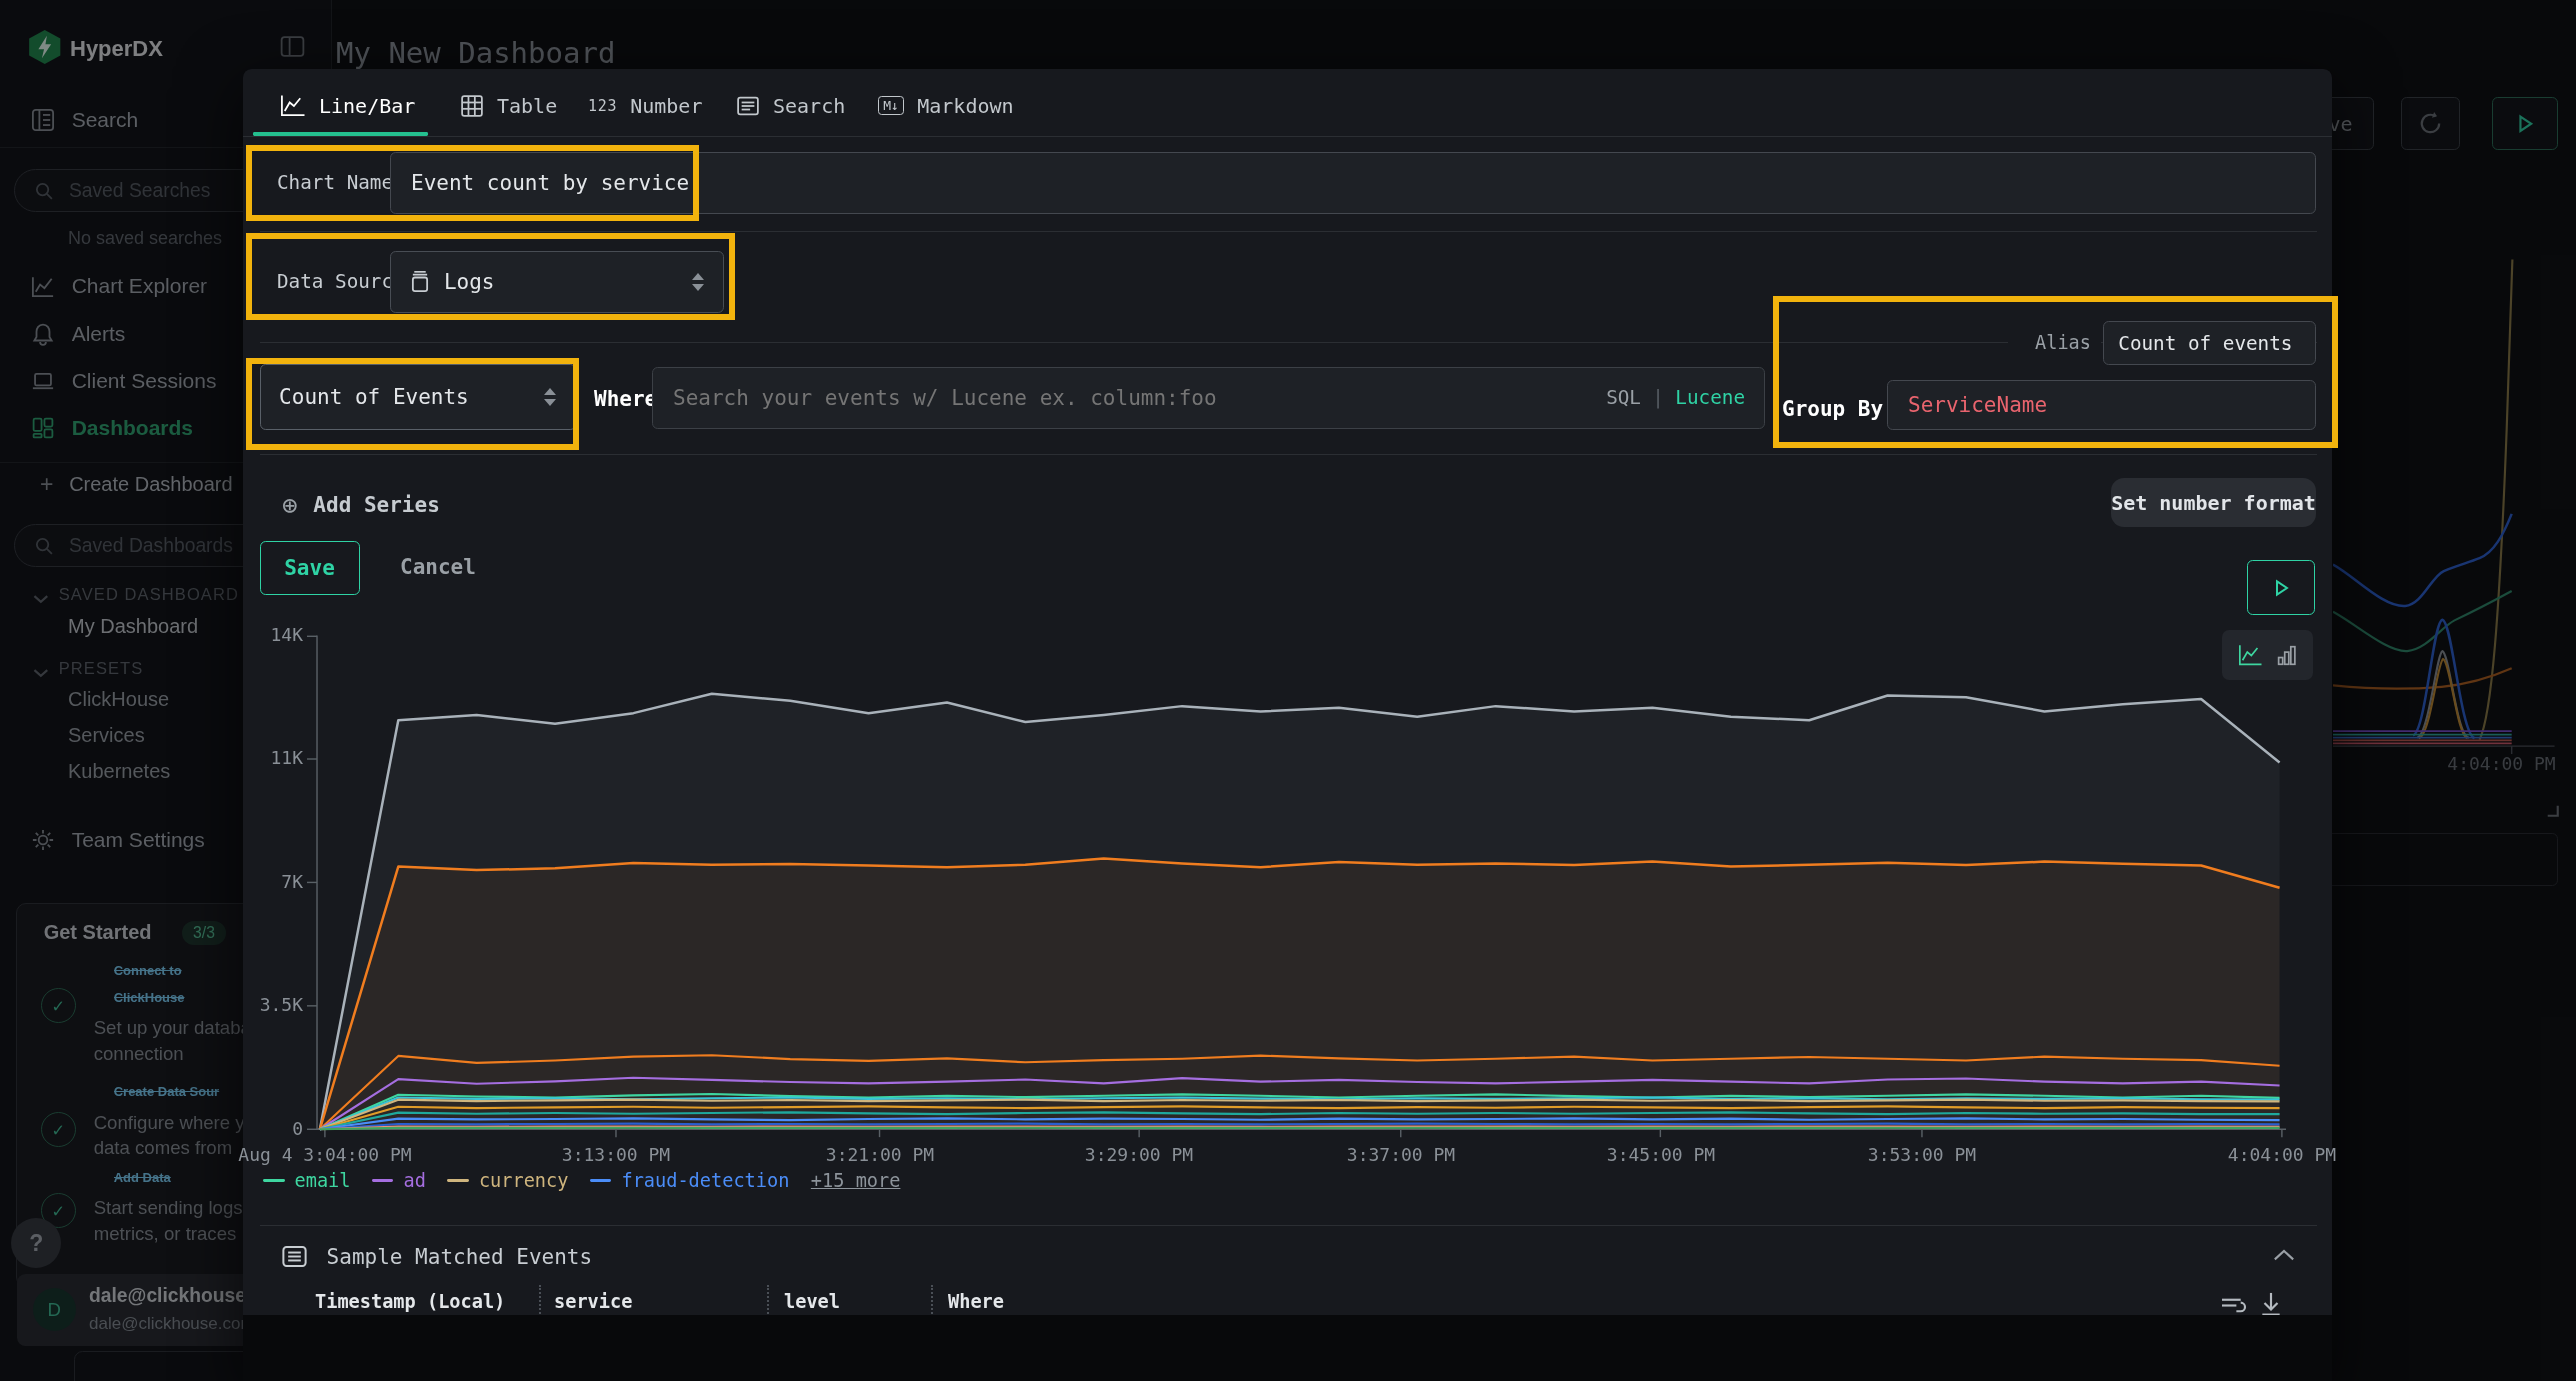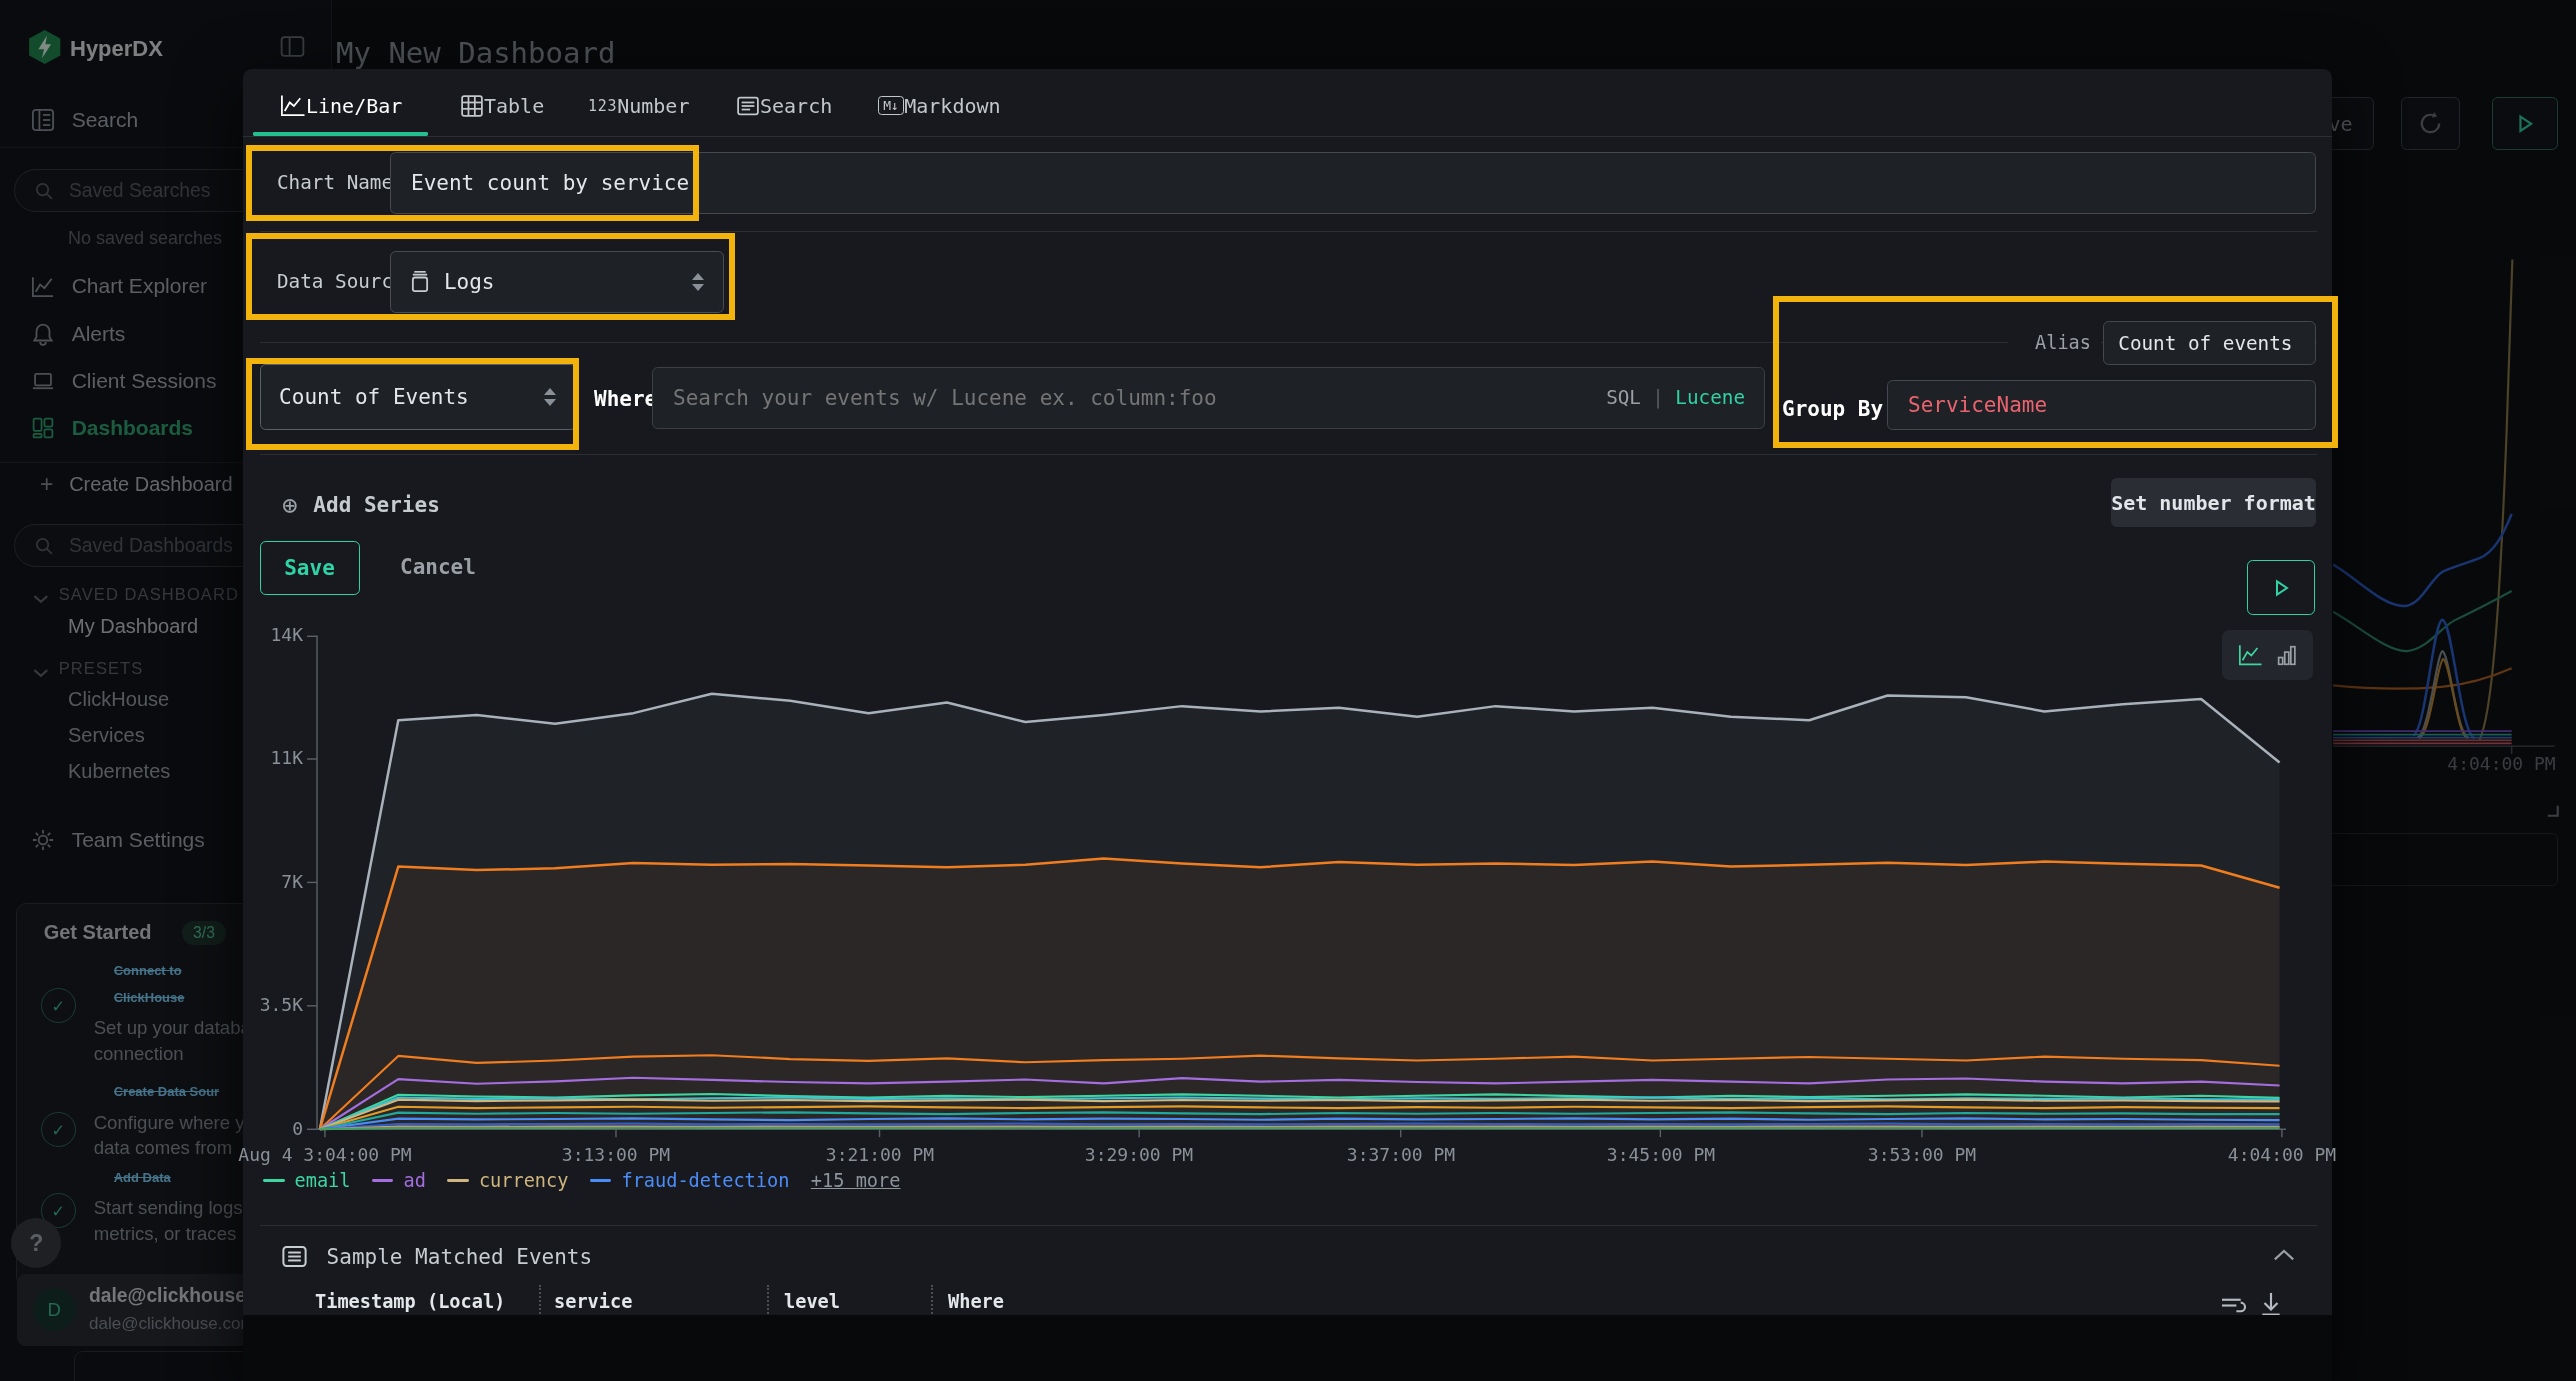--- a/index.html
+++ b/index.html
@@ -32,21 +32,21 @@
   .avatar{position:absolute;left:15.7px;top:14.3px;width:43px;height:43px;border-radius:50%;background:#14332a;color:#3fbf96;
           display:flex;align-items:center;justify-content:center;font-size:18.6px;font-family:"Liberation Sans",sans-serif;}
   .topbar-title{position:absolute;left:336px;top:36px;font-size:29px;color:#8f969d;}
   .bg-btn{position:absolute;height:53px;border:1.4px solid #3a3f45;border-radius:5.7px;box-sizing:border-box;
           display:flex;align-items:center;justify-content:center;color:#9aa0a6;font-size:20px;background:#101216;}
   .overlay{position:absolute;left:0;top:0;width:2576px;height:1381px;background:rgba(6,7,9,0.47);}
   
   .modal{position:absolute;left:243px;top:69px;width:2089px;height:1312px;background:#17191e;border-radius:8.6px 8.6px 0 0;
          box-shadow:0 17px 64px rgba(0,0,0,0.65);}
   .m-div{position:absolute;left:16.5px;width:2057px;height:0.7px;background:#2b2e33;}
-  .tab{position:absolute;top:10px;height:53px;display:flex;align-items:center;color:#c2c7cc;font-size:20px;cursor:pointer;}
+  .tab{position:absolute;top:10px;height:53px;display:flex;align-items:center;gap:13px;color:#c2c7cc;font-size:20px;cursor:pointer;}
   .tab.active{color:#ffffff;}
   .tab-underline{position:absolute;top:63px;height:4.3px;background:#24c08f;border-radius:1.4px;}
   .f-label{color:#c8cdd2;font-size:19.3px;white-space:nowrap;}
   .m-input{position:absolute;background:#1e2126;border:1.4px solid #44484f;border-radius:5.7px;box-sizing:border-box;
            color:#e4e7ea;font-size:21px;font-family:"DejaVu Sans Mono","Liberation Mono",monospace;padding:0 20px;outline:none;}
   .m-select{position:absolute;background:#1e2126;border:1.4px solid #484d54;border-radius:5.7px;box-sizing:border-box;
             display:flex;align-items:center;gap:14.3px;padding:0 18.6px;color:#e4e7ea;font-size:21px;cursor:pointer;}
   .updown{margin-left:auto;display:flex;flex-direction:column;gap:4.3px;align-items:center;}
   .updown i{display:block;width:0;height:0;border-left:6.4px solid transparent;border-right:6.4px solid transparent;}
   .updown .up{border-bottom:7.2px solid #8a9097;}
@@ -357,21 +357,21 @@
     <div class="abs f-label" style="left:1765px;top:263px;color:#9aa0a6;font-size:18.6px;background:#17191e;padding:0 10px;width:73px;text-align:right;">Alias</div>
     <input class="m-input" style="left: 1860px; top: 252px; width: 213px; height: 44px; font-size: 19.3px; padding: 0px 14.3px;" value="Count of events">
     <div class="abs f-label" style="left:1539px;top:328px;color:#ffffff;font-weight:bold;font-size:21px;">Group By</div>
     <input class="m-input" style="left: 1644px; top: 311px; width: 429px; height: 50px; color: rgb(233, 100, 110);" value="ServiceName">
     <div class="m-div" style="top:385px;"></div>
 
     <div class="abs" style="left:39px;top:421px;display:flex;align-items:center;gap:15.7px;cursor:pointer;">
       <span style="font-size:26px;color:#9aa0a6;">⊕</span>
       <span style="font-size:21px;font-weight:bold;color:#c6cbd0;">Add Series</span>
     </div>
-    <div class="btn-grey" style="left:1868px;top:409px;width:205px;height:49px;">Set number format</div>
+    <div class="btn-grey" style="left:1868px;top:409px;width:205px;height:49px;border-radius:13px;">Set number format</div>
 
     <div class="btn-save" style="left:16.5px;top:472px;width:98px;height:52px;">Save</div>
     <div class="btn-plain" style="left:157px;top:472px;height:52px;">Cancel</div>
 
     <div class="btn-save" style="left:2004px;top:491px;width:66px;height:53px;">
       <svg width="20" height="20" viewBox="0 0 30 30" fill="none" stroke="#2fd3a5" stroke-width="3">
           <polygon points="9,5 24,15 9,25"></polygon>
         </svg>
     </div>
     <div class="abs" style="left:1979px;top:561px;width:91px;height:50px;background:#23262c;border-radius:7.2px;display:flex;align-items:center;justify-content:center;gap:13px;">

